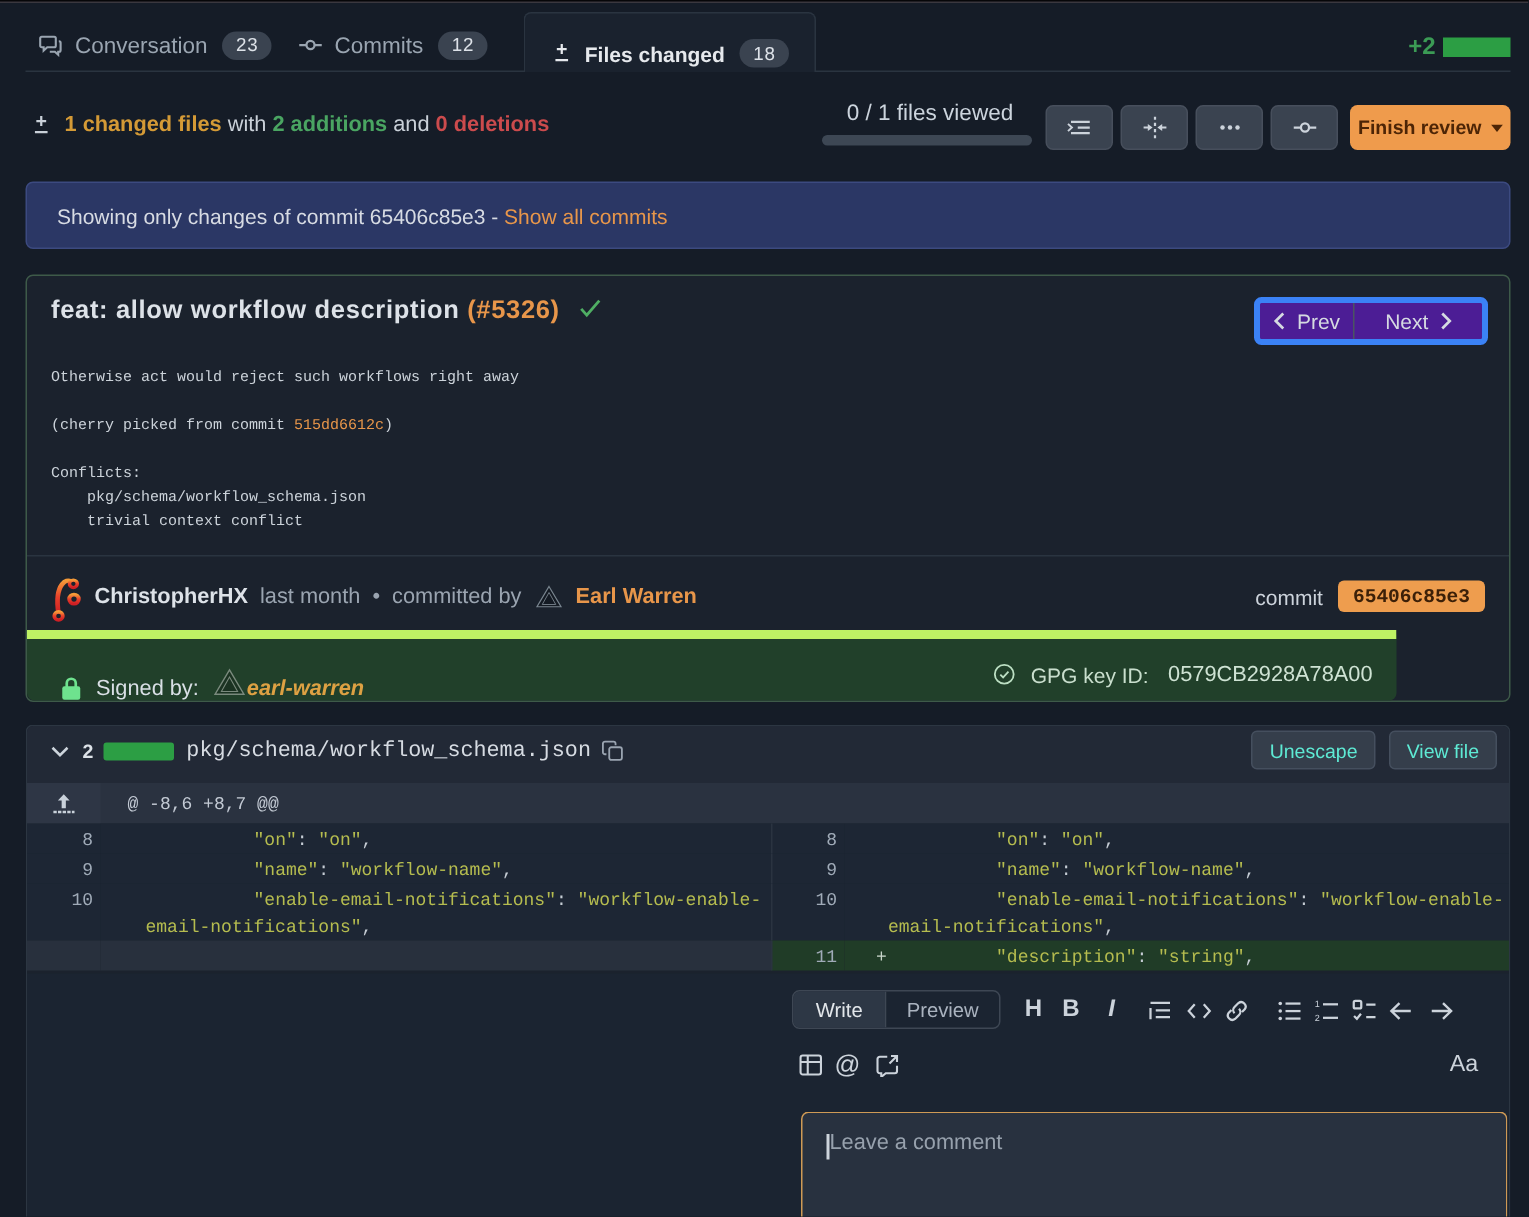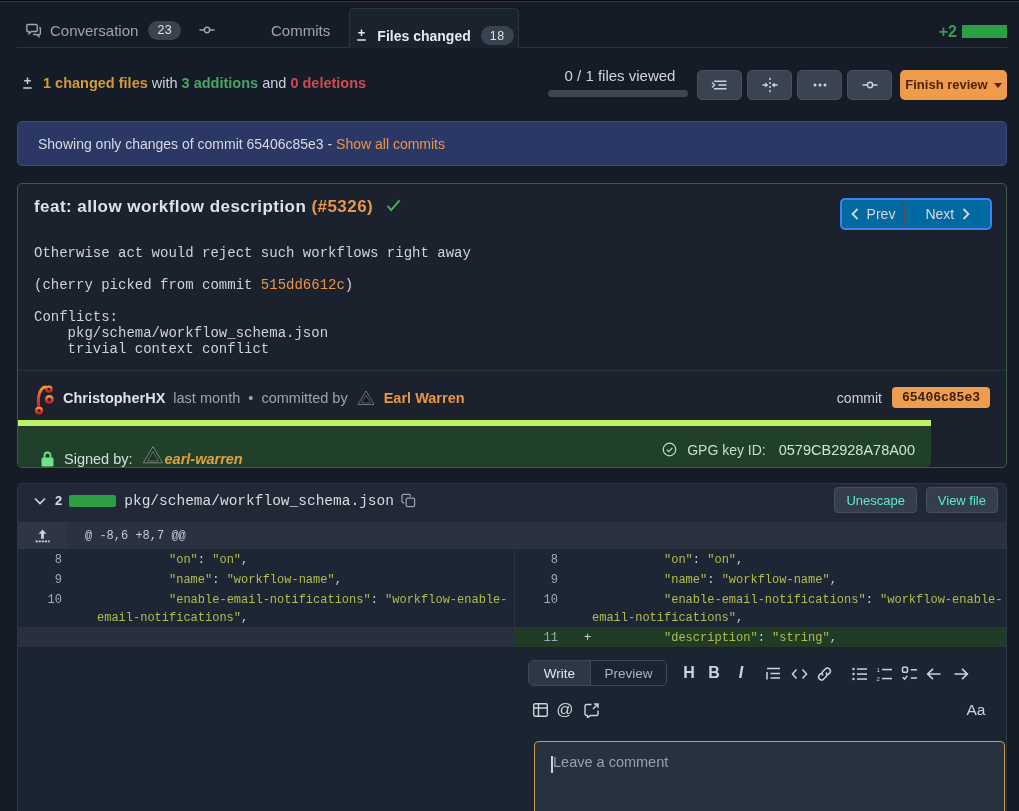--- a/index.html
+++ b/index.html
@@ -5,21 +5,21 @@
   * { margin:0; padding:0; box-sizing:border-box; }
   html,body { width:1019px; height:811px; overflow:hidden; }
   body { background:#151c27; font-family:"Liberation Sans", sans-serif; font-size:14px; color:#ccd3db; position:relative; }
   #topstrip { position:absolute; left:0; top:0; width:1019px; height:2px; background:#060608; border-bottom:1px solid #3a373e; }
 
   
   #tabbar { position:absolute; left:17px; top:4px; width:990px; height:43.5px; border-bottom:1px solid #2a3440; }
   .tab { position:absolute; top:6px; height:40px; display:flex; align-items:center; color:#9aa5b1; font-size:15px; }
   .tab svg { margin-right:8px; }
   .badge { margin-left:10px; background:#3a4350; color:#dde2e8; font-size:12.5px; border-radius:10px; padding:2.5px 9px; font-weight:normal; letter-spacing:0.5px;}
-  #tab3 { padding-top:14px; position:absolute; left:332px; top:4px; width:170px; height:40px; background:#1a222e; border:1px solid #2a3440; border-bottom:none; border-radius:5px 5px 0 0; color:#e6e9ed; font-weight:bold; display:flex; align-items:center; justify-content:center; font-size:14px; }
+  #tab3 { padding-top:14px; position:absolute; left:332px; top:4px; width:195px; height:40px; background:#1a222e; border:1px solid #2a3440; border-bottom:none; border-radius:5px 5px 0 0; color:#e6e9ed; font-weight:bold; display:flex; align-items:center; justify-content:center; font-size:14px; }
   #diffstat { position:absolute; right:0px; top:20px; display:flex; align-items:center; }
   #diffstat .plus { color:#3b9b55; font-weight:bold; font-size:16px; margin-right:5px; position:relative; top:-1.5px;}
   #diffstat .bar { width:45px; height:13px; background:#2c9e44; margin-top:-3px; }
 
   
   #ctrlrow { position:absolute; left:17px; top:48px; width:990px; height:56px; }
   #changedline { position:absolute; left:3px; top:27px; display:flex; align-items:center; font-size:14.5px; color:#c9d0d8; }
   #changedline b.or { color:#d49a36; } #changedline b.gr { color:#4aa562; } #changedline b.re { color:#cc4b4d; }
   #viewedtext { position:absolute; left:541px; top:19px; width:124px; text-align:center; font-size:15px; color:#ccd4dd; }
   #viewedbar { position:absolute; left:531px; top:42px; width:140px; height:7px; border-radius:4px; background:#3d4754; }
@@ -27,25 +27,25 @@
   #finishbtn { position:absolute; right:0; top:22px; width:107px; height:30px; background:#ef9b4c; border-radius:5px; color:#4d2506; font-weight:bold; font-size:13px; display:flex; align-items:center; justify-content:center; }
 
   
   #banner { position:absolute; left:17px; top:121px; width:990px; height:45px; background:#2b3765; border:1px solid #3c4a80; border-radius:5px; display:flex; align-items:center; padding-left:20px; font-size:14px; color:#d7dbe3; }
   #banner a { color:#e8964a; text-decoration:none; }
 
   
   #commitbox { position:absolute; left:17px; top:183px; width:990px; height:285px; background:#1b222d; border:1px solid #3e5a49; border-radius:5px; }
   #ctitle { position:absolute; left:16px; top:13px; font-size:17px; font-weight:bold; color:#dde2e8; letter-spacing:0.45px;}
   #ctitle .num { color:#e8964a; }
-  #prevnext { position:absolute; right:14px; top:14px; height:32px; display:flex; border:2px solid #3b82f6; border-radius:5px; overflow:hidden; background:#0369a1;}
+  #prevnext { position:absolute; right:14px; top:14px; height:32px; display:flex; border:4px solid #3b82f6; border-radius:5px; overflow:hidden; background:#4c1d95;}
   #prevnext .pn { display:flex; align-items:center; padding:0 9px; color:#d5dae1; font-size:14px; }
   #prevnext .pn:last-child { padding:0 20px; }
   #prevnext .pn + .pn { border-left:1px solid #4a5462; }
-  #cbody { position:absolute; left:16px; top:61px; font-family:"Liberation Mono", monospace; font-size:14px; line-height:16px; color:#ccd3da; white-space:pre; }
+  #cbody { position:absolute; left:16px; top:61px; font-family:"Liberation Mono", monospace; font-size:10px; line-height:16px; color:#ccd3da; white-space:pre; }
   #cbody .hash { color:#e8964a; }
   #authorrow { position:absolute; left:0; top:186px; width:988px; height:54px; border-top:1px solid #2a3440; display:flex; align-items:center; padding:0 16px; font-size:14.5px; color:#9aa4b0; }
   #authorrow .name { color:#dde2e8; font-weight:bold; margin-right:8px; }
   #authorrow .ew { color:#e8964a; font-weight:bold; }
   #commitlabel { position:absolute; right:16px; top:203px; display:flex; align-items:center; }
   #commitlabel .word { color:#ccd3db; font-size:14px; margin-right:10px; }
   #commitlabel .sha { background:#ee9d4e; color:#3c2008; font-family:"Liberation Mono",monospace; font-size:13px; font-weight:bold; padding:3px 10px; border-radius:4px; }
   #signedrow { position:absolute; left:0; top:236px; width:913px; height:47px; background:#21402a; border-top:6px solid #bef264; border-radius:0 0 5px 5px; display:flex; align-items:flex-end; padding:0 16px; }
   #signedrow .sb { color:#d9dfe5; font-size:14.5px; margin:0 12px 0 10px; }
   #signedrow .ew2 { color:#dda143; font-size:14.5px; font-weight:600;font-style:italic; }
@@ -90,21 +90,21 @@
 <div id="topstrip"></div>
 
 <div id="tabbar">
   <div class="tab" style="left:9px;">
     <svg width="16" height="16" viewBox="0 0 16 16" fill="none" stroke="#9aa5b1" stroke-width="1.4">
         <path d="M1.8 2.5 h8.4 a1 1 0 0 1 1 1 v5 a1 1 0 0 1 -1 1 h-4.7 l-2.4 2.2 v-2.2 h-1.3 a1 1 0 0 1 -1-1 v-5 a1 1 0 0 1 1-1 z"></path>
         <path d="M13.2 5.5 h0.2 a1 1 0 0 1 1 1 v5 a1 1 0 0 1 -1 1 h-0.6 v2 l-2.2-2 h-3.4"></path>
       </svg>
     Conversation <span class="badge">23</span>
   </div>
-  <div class="tab" style="left:182px;gap:48px;">
+  <div class="tab" style="left:182px;">
     <svg width="16" height="16" viewBox="0 0 16 16" fill="none" stroke="#9aa5b1" stroke-width="1.5">
         <circle cx="8" cy="8" r="2.7"></circle>
         <path d="M0.5 8 h4.8 M10.7 8 h4.8"></path>
       </svg>
     Commits <span class="badge">12</span>
   </div>
   <div id="tab3">
     <svg width="15" height="15" viewBox="0 0 16 16" fill="none" stroke="#e6e9ed" stroke-width="1.6" style="margin-right:8px;">
         <path d="M8 1.5 v7 M4.5 5 h7 M3.5 12.8 h9"></path>
       </svg>
@@ -114,21 +114,21 @@
       <span class="plus">+2</span>
       <span class="bar"></span>
     </div>
 </div>
 
 <div id="ctrlrow">
   <div id="changedline">
     <svg width="15" height="15" viewBox="0 0 16 16" fill="none" stroke="#c9d0d8" stroke-width="1.6" style="margin-right:8px;">
         <path d="M8 1.5 v7 M4.5 5 h7 M3.5 12.8 h9"></path>
       </svg>
-    <span><b class="or">1 changed files</b> with <b class="gr">3 additions</b> and <b class="re">0 deletions</b></span>
+    <span><b class="or">1 changed files</b> with <b class="gr">2 additions</b> and <b class="re">0 deletions</b></span>
   </div>
   <div id="viewedtext">0 / 1 files viewed</div>
   <div id="viewedbar"></div>
   <div class="ibtn" style="left:680px;">
     <svg width="17" height="16" viewBox="0 0 17 16" fill="none" stroke="#ccd3db" stroke-width="1.5">
         <path d="M3 4.2 h12.5 M7.5 8 h8 M3 11.8 h12.5"></path>
         <path d="M1 5.6 L3.6 8 L1 10.4" stroke-width="1.3"></path>
       </svg>
   </div>
   <div class="ibtn" style="left:730px;">

